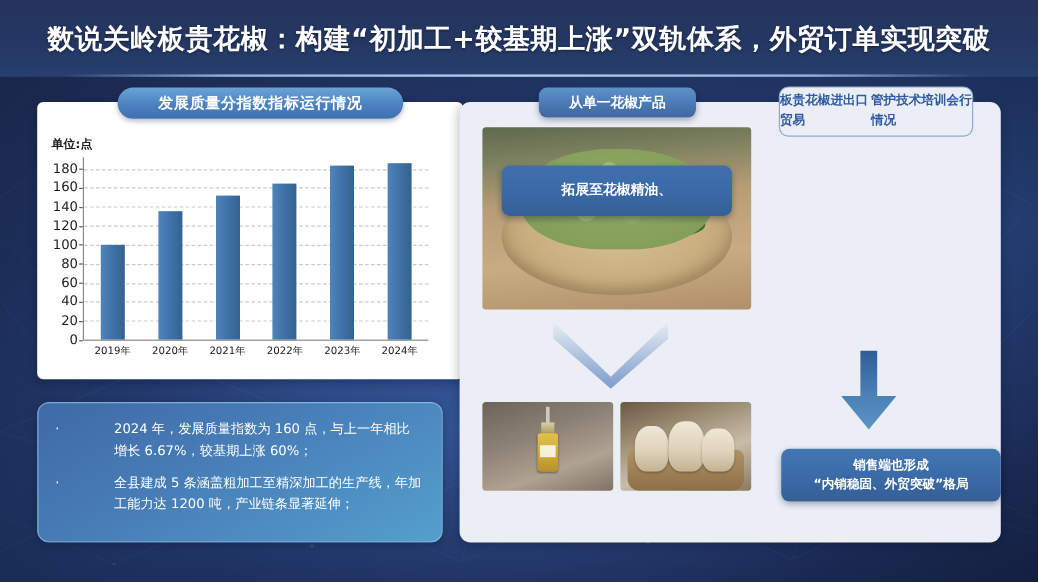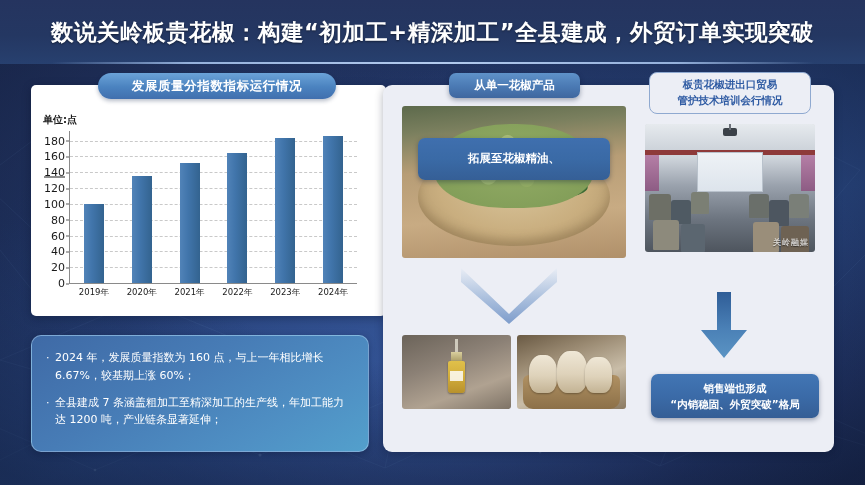--- a/index.html
+++ b/index.html
@@ -118,21 +118,21 @@
     box-shadow:0 2px 7px rgba(6,16,42,.3);
     padding:13px 16px 0 14px;
   }
   .note {
     display:flex; color:#ffffff; font-size:11px; line-height:1.62;
     margin-bottom:9px; font-family:"DejaVu Sans","Liberation Sans",sans-serif;
   }
   .note .dot {
     flex:0 0 9px; font-size:11px; line-height:1.62; color:#ffffff;
   }
-  .note .txt { flex:1; }
+  .note .txt { flex:1;margin-left:40px; }
 
   
   .right-panel {
     position:absolute; left:383px; top:85px; width:451px; height:367px;
     background:#eceef5; border-radius:9px;
     box-shadow:0 2px 9px rgba(6,14,36,.3);
   }
 
   .photo { position:absolute; border-radius:3px; overflow:hidden; }
 
@@ -238,30 +238,30 @@
   .pill-top {
     left:66px; top:-12px; width:131px; height:25px; font-size:11.5px;
     background:linear-gradient(180deg,#5f92c9 0%,#4a79b3 55%,#3f679f 100%);
   }
   .pill-bottom {
     left:35px; top:53px; width:192px; height:42px; font-size:11.5px;
     line-height:1.5;
     background:linear-gradient(180deg,#3f6fae 0%,#3a6aa6 50%,#355f96 100%);
   }
   .pill-result {
-    left:6px; top:8px; width:168px; height:44px; font-size:10.5px;
+    left:6px; top:8px; width:183px; height:44px; font-size:10.5px;
     line-height:1.55;
     background:linear-gradient(180deg,#4276b4 0%,#3b6ba8 50%,#355e95 100%);
   }
 
   .label-outline {
     position:absolute; left:266px; top:-13px; width:162px; height:42px;
     border:1.3px solid #8fa9d0; border-radius:8px;
     background:#eceef5;
-    display:flex; flex-direction:column; align-items:center; justify-content:center;
+    display:flex; flex-direction:row; align-items:center; justify-content:center;
     font-size:10.5px; line-height:1.5; font-weight:bold; color:#2f5ba3;
     font-family:"DejaVu Sans","Liberation Sans",sans-serif;
   }
 
   
   .chevron {
     position:absolute; left:78px; top:183px; width:96px; height:56px;
   }
   .arrow-down {
     position:absolute; left:312px; top:207px; width:58px; height:66px;
@@ -300,42 +300,42 @@
       <circle cx="140" cy="190" r="1.3"></circle>
         <circle cx="820" cy="340" r="1.5"></circle>
       <circle cx="760" cy="120" r="1.4"></circle>
         <circle cx="700" cy="292" r="1.5"></circle>
     </g>
   </svg>
   <div class="bg-vig"></div>
 </div>
 
 <div class="title-wrap">
-  <div class="title">数说关岭板贵花椒：构建“初加工+精深加工”全县建成，外贸订单实现突破</div>
+  <div class="title">数说关岭板贵花椒：构建“初加工+较基期上涨”双轨体系，外贸订单实现突破</div>
 </div>
 <div class="title-rule"></div>
 
 <div class="left-card">
 
   <div class="chart-head">
     <span>发展质量分指数指标运行情况</span>
   </div>
 
   <div class="unit-label">单位:点</div>
 
   <div class="plot">
     <div class="y-axis">
         <div class="ytick" style="top: 152px;">0</div>
         <div class="ytick" style="top: 136.167px;">20</div>
         <div class="ytick" style="top: 120.333px;">40</div>
         <div class="ytick" style="top: 104.5px;">60</div>
         <div class="ytick" style="top: 88.6667px;">80</div>
         <div class="ytick" style="top: 72.8333px;">100</div>
         <div class="ytick" style="top: 57px;">120</div>
-        <div class="ytick" style="top: 41.1667px; text-decoration: underline;">140</div>
+        <div class="ytick" style="top: 41.1667px;">140</div>
         <div class="ytick" style="top: 25.3333px;">160</div>
         <div class="ytick" style="top: 9.5px;">180</div>
       </div>
     <div class="axis-v"></div>
     <div class="axis-h"></div>
     <div class="grid">
         <div class="gline" style="top: 136.167px;"></div>
         <div class="gline" style="top: 120.333px;"></div>
         <div class="gline" style="top: 104.5px;"></div>
         <div class="gline" style="top: 88.6667px;"></div>
@@ -364,21 +364,21 @@
   </div>
 </div>
 
 <div class="notes">
     <div class="note">
       <span class="dot">·</span>
       <span class="txt">2024 年，发展质量指数为 160 点，与上一年相比增长 6.67%，较基期上涨 60%；</span>
     </div>
     <div class="note">
       <span class="dot">·</span>
-      <span class="txt">全县建成 7 条涵盖粗加工至精深加工的生产线，年加工能力达 1200 吨，产业链条显著延伸；</span>
+      <span class="txt">全县建成 5 条涵盖粗加工至精深加工的生产线，年加工能力达 1200 吨，产业链条显著延伸；</span>
     </div>
   </div>
 
 <div class="right-panel">
 
   <div class="photo photo-pepper">
     <div class="basket"></div>
     <div class="leaf" style="left:24px;top:44px;width:30px;height:13px;transform:rotate(-18deg);"></div>
     <div class="leaf" style="left:150px;top:38px;width:34px;height:12px;transform:rotate(16deg);"></div>
     <div class="leaf" style="left:158px;top:78px;width:28px;height:12px;transform:rotate(-8deg);"></div>
@@ -416,40 +416,20 @@
 
   <div class="pill pill-bottom">
     <span>拓展至花椒精油、</span>
   </div>
 
   <div class="label-outline">
     <span>板贵花椒进出口贸易</span>
     <span>管护技术培训会行情况</span>
   </div>
 
-  <div class="photo photo-training">
-    <div class="room-ceiling"></div>
-    <div class="room-band"></div>
-    <div class="curtain" style="left:0;"></div>
-    <div class="curtain" style="right:0;"></div>
-    <div class="room-screen"></div>
-    <div style="position:absolute;left:78px;top:4px;width:14px;height:8px;background:#3b4148;border-radius:2px;"></div>
-    <div style="position:absolute;left:84px;top:0;width:2px;height:6px;background:#6b7078;"></div>
-    <div class="seat" style="left:4px;top:70px;width:22px;height:26px;background:#6d6f66;"></div>
-    <div class="seat" style="left:26px;top:76px;width:20px;height:24px;background:#4f5a63;"></div>
-    <div class="seat" style="left:46px;top:68px;width:18px;height:22px;background:#7b7f74;"></div>
-    <div class="seat" style="left:8px;top:96px;width:26px;height:30px;background:#8d8a7c;"></div>
-    <div class="seat" style="left:36px;top:100px;width:24px;height:28px;background:#5b6670;"></div>
-    <div class="seat" style="left:104px;top:70px;width:20px;height:24px;background:#6a6f6a;"></div>
-    <div class="seat" style="left:124px;top:76px;width:20px;height:26px;background:#4d5660;"></div>
-    <div class="seat" style="left:144px;top:70px;width:20px;height:24px;background:#7a7f78;"></div>
-    <div class="seat" style="left:108px;top:98px;width:26px;height:30px;background:#9a8e7a;"></div>
-    <div class="seat" style="left:136px;top:102px;width:28px;height:28px;background:#6e6253;"></div>
-    <div class="watermark">关岭融媒</div>
-  </div>
 
   <svg class="arrow-down" viewBox="0 0 58 66">
     <defs>
       <linearGradient id="ag" x1="0" y1="0" x2="0" y2="1">
         <stop offset="0%" stop-color="#2f5d97"></stop>
         <stop offset="55%" stop-color="#4a80b6"></stop>
         <stop offset="100%" stop-color="#5b94c4"></stop>
       </linearGradient>
     </defs>
     <path d="M22 0 L36 0 L36 38 L52 38 L29 66 L6 38 L22 38 Z" fill="url(#ag)"></path>

